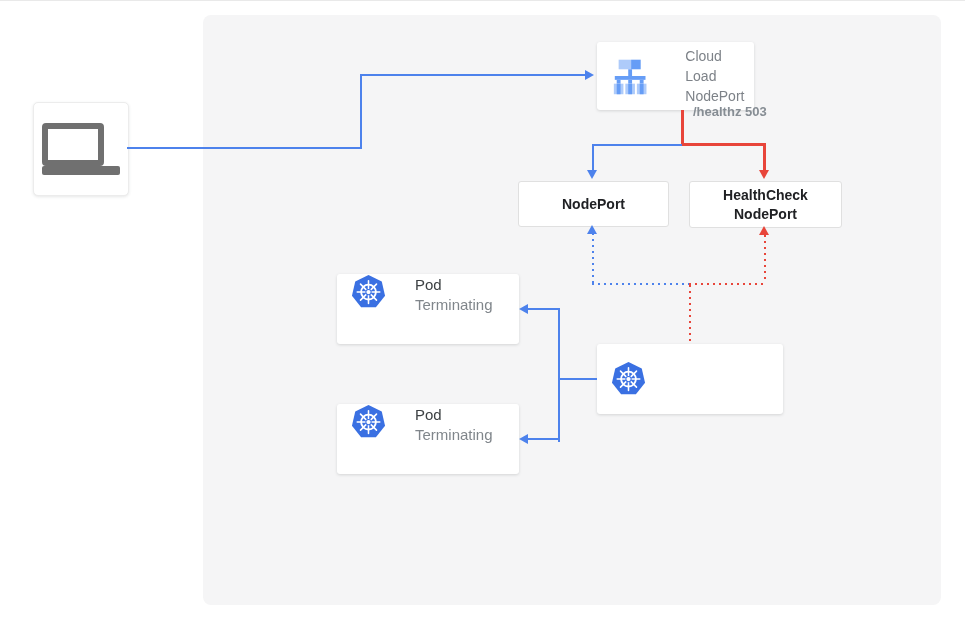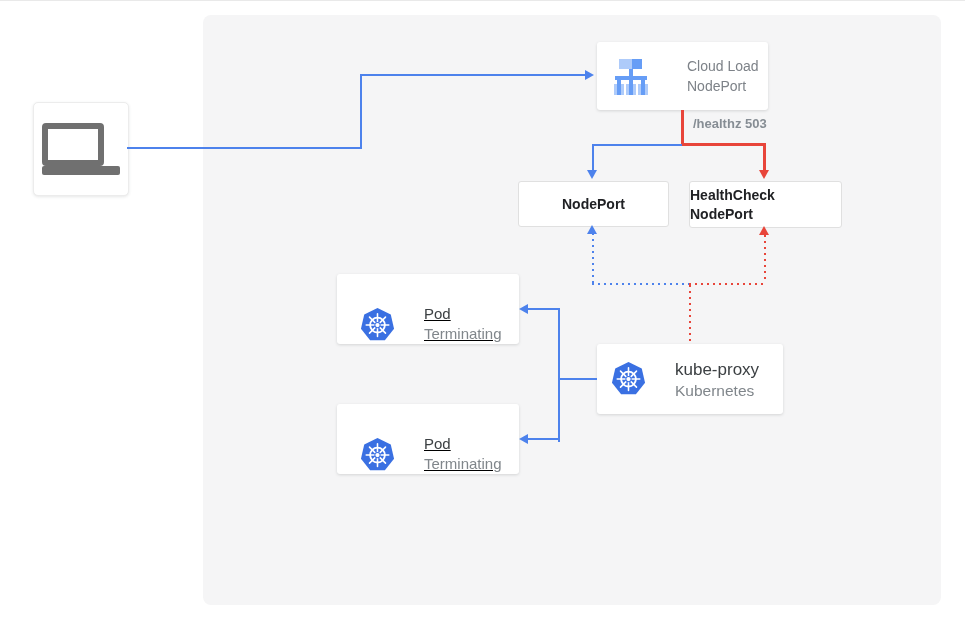--- a/index.html
+++ b/index.html
@@ -27,42 +27,42 @@
 
   .card{position:absolute;background:#fff;border-radius:3px;box-shadow:0 1px 3px rgba(60,64,67,.18);}
 
   
   .laptop-box{left:33px;top:102px;width:94px;height:92px;border:1px solid #ececec;border-radius:5px;
     display:flex;flex-direction:column;align-items:center;justify-content:center;box-shadow:0 1px 3px rgba(60,64,67,.12);}
   .laptop-screen{width:62px;height:43px;border:6px solid var(--laptop_gray);border-radius:4px;background:#fff;box-sizing:border-box;}
   .laptop-base{width:78px;height:9px;background:var(--laptop_gray);border-radius:2px;}
 
   
-  .lb-box{left:597px;top:42px;width:171px;height:68px;display:flex;align-items:center;padding-left:13px;box-sizing:border-box;gap:20px;}
+  .lb-box{left:597px;top:42px;width:157px;height:68px;display:flex;align-items:center;padding-left:13px;box-sizing:border-box;gap:20px;}
   .lb-text{margin-left:15px;font-size:14px;line-height:20px;color:#7d8288;}
 
   
   .np-box{left:518px;top:181px;width:149px;height:44px;border:1px solid #e0e0e0;box-shadow:none;
     display:flex;align-items:center;justify-content:center;font-size:14px;font-weight:bold;color:var(--text_dark);}
   .hc-box{left:689px;top:181px;width:151px;height:45px;border:1px solid #e0e0e0;box-shadow:none;
-    display:flex;flex-direction:column;align-items:flex-start;justify-content:center;
+    display:flex;flex-direction:column;align-items:center;justify-content:center;
     font-size:14px;font-weight:bold;line-height:19px;color:var(--text_dark);text-align:center;}
 
   
-  .pod-box{width:182px;height:70px;display:flex;align-items:flex-end;padding-left:22px;box-sizing:border-box;text-decoration:underline;}
+  .pod-box{width:182px;height:70px;display:flex;align-items:flex-start;padding-left:13px;box-sizing:border-box;}
   .pod1{left:337px;top:274px;}
   .pod2{left:337px;top:404px;}
   .kp-box{left:597px;top:344px;width:186px;height:70px;display:flex;align-items:center;padding-left:13px;box-sizing:border-box;}
   .card-text{margin-left:28px;}
   .card-title{font-size:15px;line-height:21px;color:var(--text_title);}
   .card-sub{font-size:15px;line-height:20px;color:var(--text_gray);}
   .kp-title{font-size:17px;line-height:23px;color:var(--text_title);}
   .kp-sub{font-size:15.5px;line-height:20px;color:var(--text_gray);}
 
-  .healthz{position:absolute;left:693px;top:116px;font-size:13px;font-weight:bold;color:#868d94;}
+  .healthz{position:absolute;left:693px;top:104px;font-size:13px;font-weight:bold;color:#868d94;}
 
   
   .ln{position:absolute;}
   .blue-h{height:2px;background:var(--blue);}
   .blue-v{width:2px;background:var(--blue);}
   .red-h{height:3px;background:var(--red);}
   .red-v{width:3px;background:var(--red);}
   .dot-blue-h{height:2px;background-image:repeating-linear-gradient(to right,var(--blue) 0,var(--blue) 2px,transparent 2px,transparent 6px);}
   .dot-blue-v{width:2px;background-image:repeating-linear-gradient(to bottom,var(--blue) 0,var(--blue) 2px,transparent 2px,transparent 6px);}
   .dot-red-h{height:2px;background-image:repeating-linear-gradient(to right,var(--red) 0,var(--red) 2px,transparent 2px,transparent 6px);}
@@ -165,24 +165,20 @@
       <polygon points="18,1 30.9,7.2 34.1,21.2 25.2,32.4 10.8,32.4 1.9,21.2 5.1,7.2" style="fill:var(--k8s_blue)"></polygon>
       <g style="stroke:#fff" stroke-width="1.5" stroke-linecap="round">
         <line x1="7" y1="17.6" x2="29" y2="17.6"></line>
         <line x1="7" y1="17.6" x2="29" y2="17.6" transform="rotate(45 18 17.6)"></line>
         <line x1="7" y1="17.6" x2="29" y2="17.6" transform="rotate(90 18 17.6)"></line>
         <line x1="7" y1="17.6" x2="29" y2="17.6" transform="rotate(135 18 17.6)"></line>
       </g>
       <circle cx="18" cy="17.6" r="7.2" style="fill:none;stroke:#fff" stroke-width="1.8"></circle>
       <circle cx="18" cy="17.6" r="2.6" style="fill:#fff;stroke:var(--k8s_blue)" stroke-width="1"></circle>
     </svg>
-    <div class="card-text">
-      <div class="kp-title">kube-proxy</div>
-      <div class="kp-sub">Kubernetes</div>
-    </div>
   </div>
 
   <div class="ln blue-h" style="left:127px;top:147px;width:235px;"></div>
   <div class="ln blue-v" style="left:360px;top:74px;height:75px;"></div>
   <div class="ln blue-h" style="left:360px;top:74px;width:226px;"></div>
   <div class="arr arr-right-blue" style="left:585px;top:70px;"></div>
 
   <div class="ln red-v" style="left:681px;top:110px;height:35px;"></div>
   <div class="ln blue-h" style="left:592px;top:144px;width:91px;"></div>
   <div class="ln red-h" style="left:682px;top:143px;width:84px;"></div>

